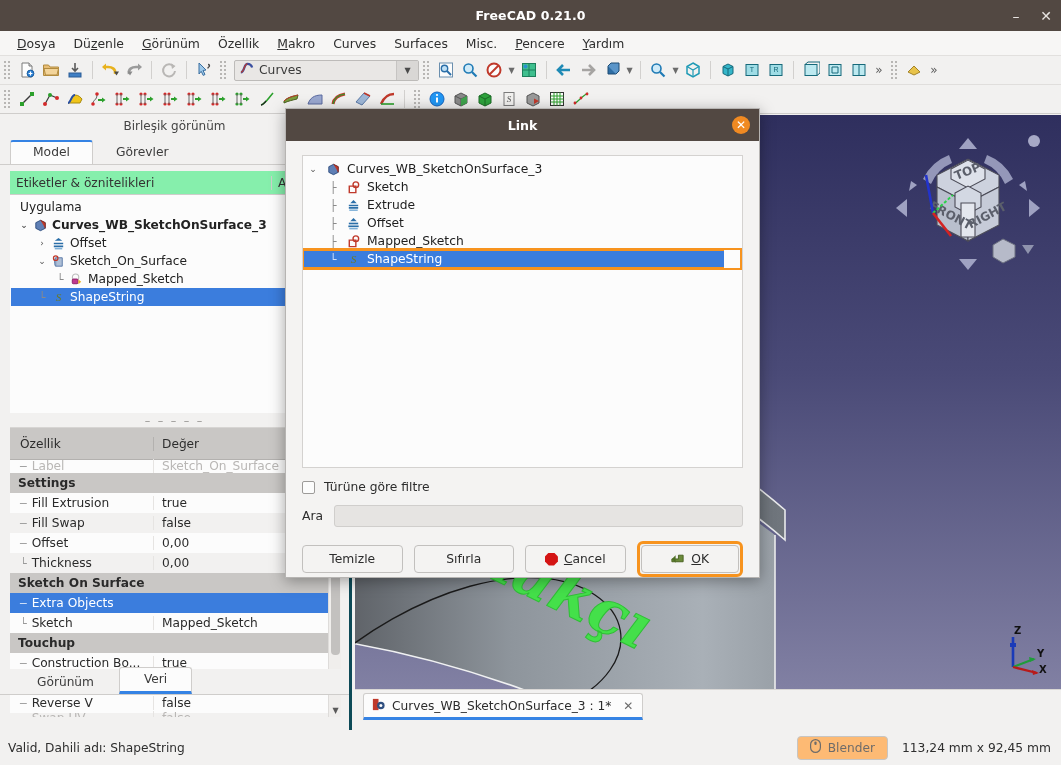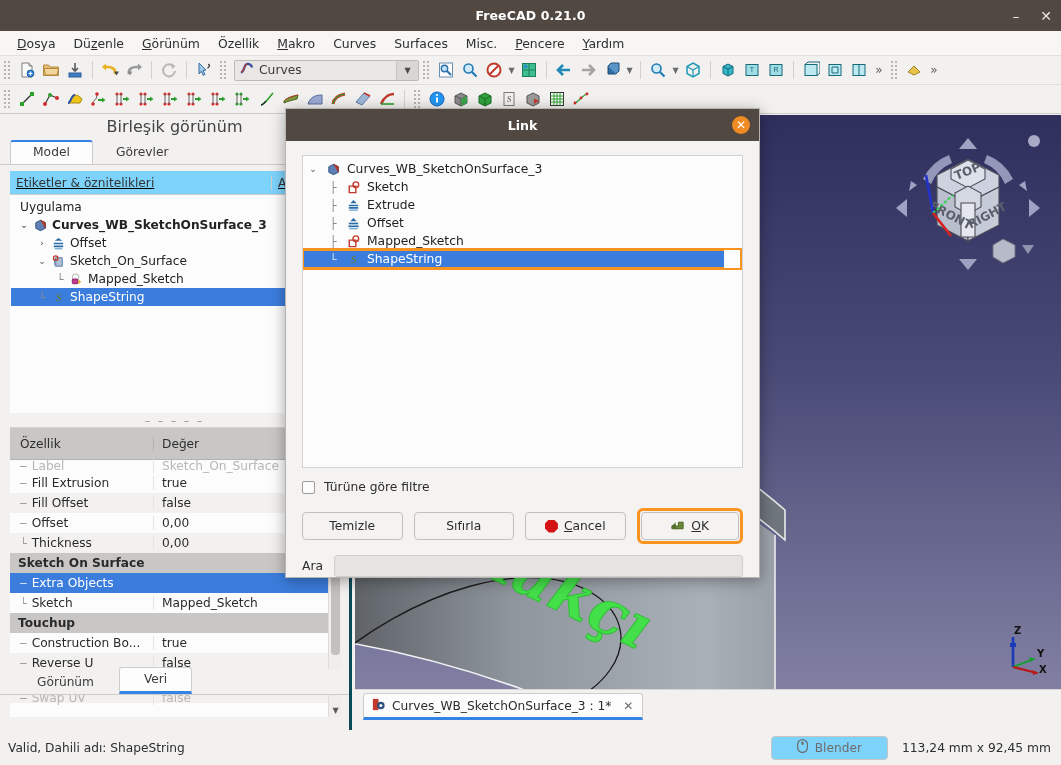--- a/index.html
+++ b/index.html
@@ -101,45 +101,44 @@
   }
 
   
   #leftdock {
     position: absolute; left: 0; top: 115px; width: 352px; height: 615px;
     background: #f2f1f0;
     border-right: 3px solid #0d4a57;
   }
   #combo-title {
     height: 22px; display:flex; align-items:center; justify-content:center;
-    color: #444; font-size: 16px; background: #f2f1f0;
+    color: #444; font-size: 12px; background: #f2f1f0;
   }
   #modeltabs {
     height: 28px; display: flex; align-items: flex-end;
     border-bottom: 1px solid #cfcdcb; padding-left: 10px; background: #f2f1f0;
   }
   .mtab {
     padding: 4px 22px 5px 22px; font-size: 12.3px; color: #3b3b3b;
     background: #f2f1f0; border: 1px solid transparent;
     border-bottom: none; cursor: default; position: relative; text-align: center;
   }
   .mtab.active {
     background: #fcfcfc; border-color: #cfcdcb;
     border-top: 2px solid #3583e4;
     border-radius: 3px 3px 0 0;
     padding-top: 3px;
   }
 
   
   #treehead {
-    height: 24px; background: #7dd3fc;
+    height: 24px; background: #86efac;
     border-bottom: 1px solid #cfcdcb;
     display: flex; align-items: center;
     margin: 6px 8px 0 10px;
-    text-decoration: underline;
   }
   #treehead .th1 { flex: 1; padding-left: 6px; color: #333; font-size: 12.2px; }
   #treehead .th2 { width: 70px; color: #333; font-size: 12.2px;
     border-left: 1px solid #cfcdcb; padding-left: 6px; }
   #tree {
     margin: 0 8px 0 10px; background: #fcfcfc; height: 218px;
     border: 1px solid transparent; padding-top: 2px; overflow: hidden;
     position: relative;
   }
   .trow {
@@ -249,21 +248,21 @@
 
   #statusbar {
     position: absolute; left: 0; bottom: 0; width: 1061px; height: 35px;
     background: #f2f1f0; display: flex; align-items: center;
   }
   #statusmsg { position: absolute; left: 8px; font-size: 12.2px; color: #2e2e2e; }
   #status-right {
     position: absolute; right: 10px; display: flex; align-items: center; gap: 14px;
   }
   #blenderbtn {
-    height: 24px; padding: 0 25px; background: #7dd3fc;
+    height: 24px; padding: 0 12px; background: #fdba74;
     border: 1px solid #c7c5c3; border-radius: 4px;
     display: flex; align-items: center; gap: 7px;
     font-size: 12.2px; color: #6e6c6a; cursor: default;
   }
   #dims { font-size: 12.3px; color: #2e2e2e; }
 
   
   #dialog {
     position: absolute; left: 285px; top: 108px; width: 475px; height: 470px;
     background: #f4f3f2; border: 1px solid #b6b4b2;
@@ -809,31 +808,35 @@
         <div class="ph2">Değer</div>
       </div>
 
       <div class="prow clipped" style="height:13px;align-items:flex-end">
         <div class="pname">
             <span class="dash">─</span>
             <span>Label</span>
           </div>
         <div class="pval">Sketch_On_Surface</div>
       </div>
+      <div class="prow group">
+        <div class="pname">Settings</div>
+        <div class="pval"></div>
+      </div>
       <div class="prow">
         <div class="pname">
             <span class="dash">─</span>
             <span>Fill Extrusion</span>
           </div>
         <div class="pval">true</div>
       </div>
       <div class="prow alt">
         <div class="pname">
             <span class="dash">─</span>
-            <span>Fill Offset</span>
+            <span>Fill Swap</span>
           </div>
         <div class="pval">false</div>
       </div>
       <div class="prow">
         <div class="pname">
             <span class="dash">─</span>
             <span>Offset</span>
           </div>
         <div class="pval">0,00</div>
       </div>
@@ -1088,20 +1091,25 @@
                 <text x="8" y="12" font-size="12" text-anchor="middle" fill="#6b7a2a" font-family="serif" font-style="italic">S</text>
               </svg>
           </span>
           <span class="dlabel">ShapeString</span>
         </div>
       </div>
 
       <div id="filterrow">
         <span class="chkbox"></span>
         <span class="flbl">Türüne göre filtre</span>
+      </div>
+
+      <div id="searchrow">
+        <span class="slbl">Ara</span>
+        <input id="searchinput" type="text" value="" placeholder="" style="">
       </div>
 
       <div id="btnrow">
         <div class="dbtn">
           <span>Temizle</span>
         </div>
         <div class="dbtn">
           <span>Sıfırla</span>
         </div>
         <div class="dbtn">
@@ -1113,21 +1121,16 @@
             <span>
               <svg width="15" height="14" viewBox="0 0 16 14">
                   <path d="M2 8 L9 8 L9 4 L14 4 L14 11 L2 11 Z" fill="#6a8a3a" stroke="#47601f"></path>
                   <path d="M2 8 L6 4 L6 12 Z" fill="#4e6e25"></path>
                 </svg>
             </span>
             <span><u>O</u>K</span>
           </div>
         </div>
       </div>
-
-      <div id="searchrow">
-        <span class="slbl">Ara</span>
-        <input id="searchinput" type="text" value="" placeholder="" style="">
-      </div>
     </div>
   </div>
 
 </div>
 
 </body></html>

